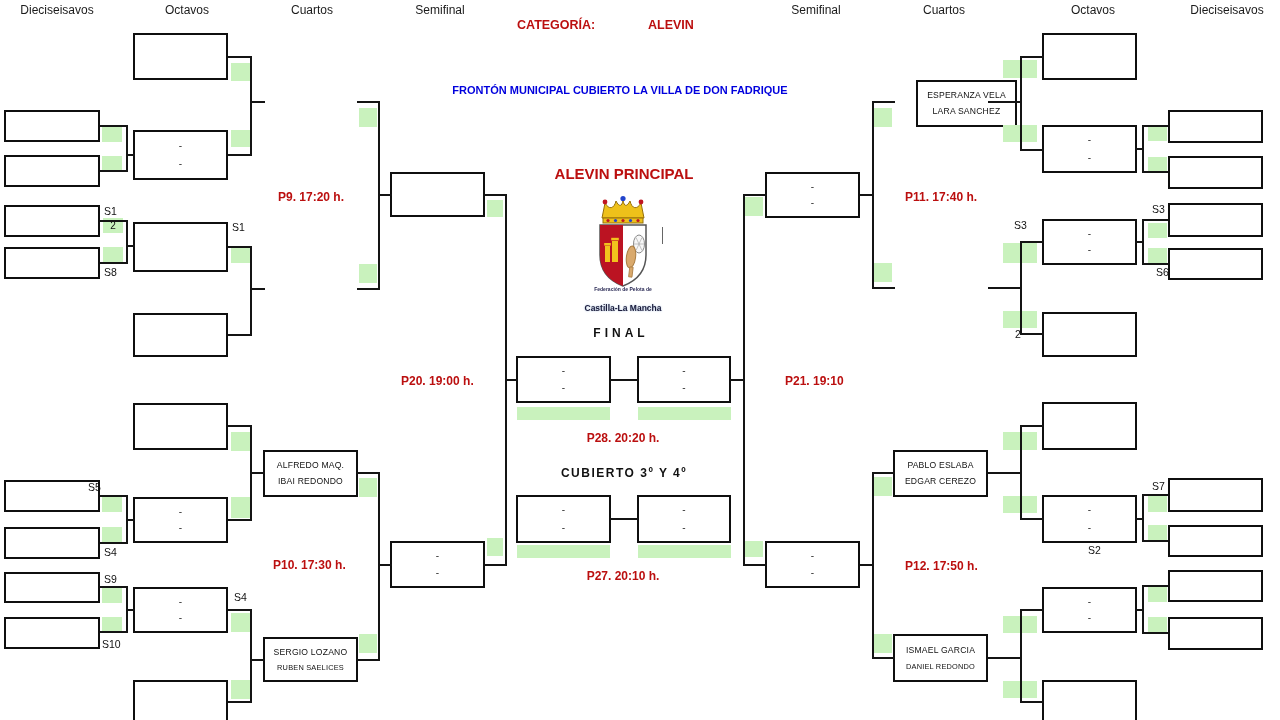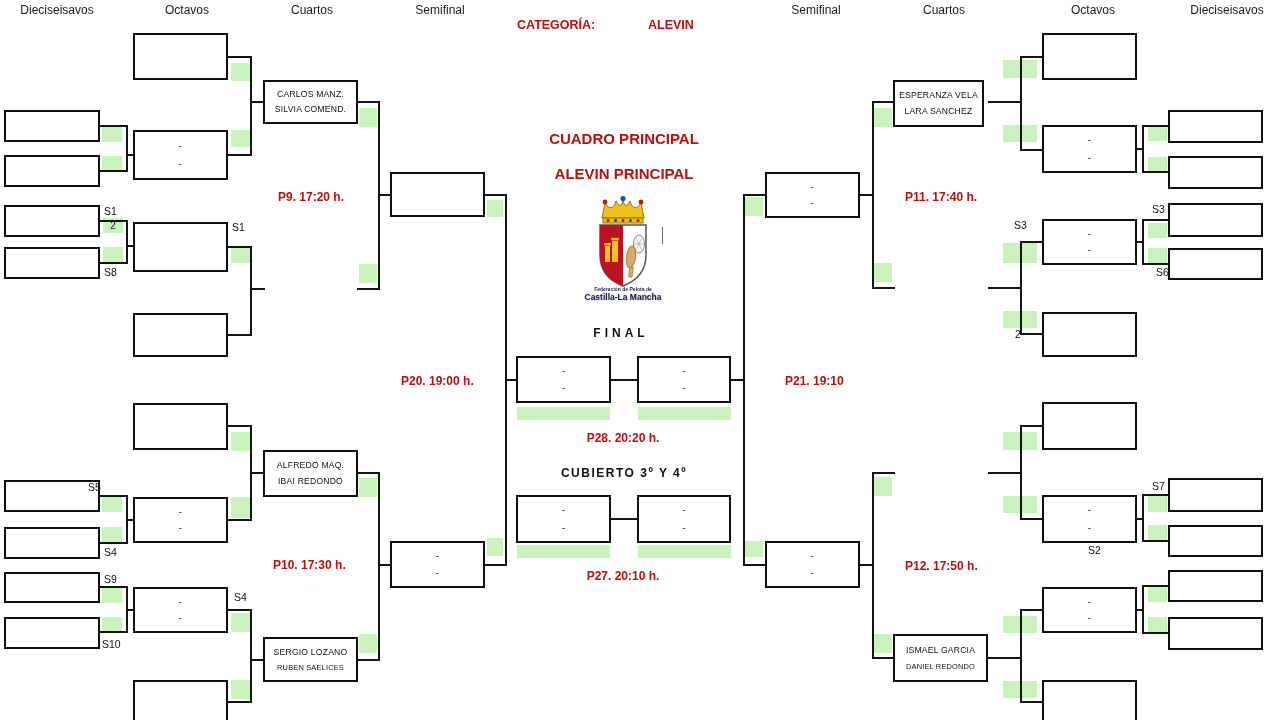--- a/index.html
+++ b/index.html
@@ -28,21 +28,21 @@
   <div class="rh" style="left:257px">Cuartos</div>
   <div class="rh" style="left:385px">Semifinal</div>
   <div class="rh" style="left:761px">Semifinal</div>
   <div class="rh" style="left:889px">Cuartos</div>
   <div class="rh" style="left:1038px">Octavos</div>
   <div class="rh" style="left:1172px">Dieciseisavos</div>
 
   <div class="abs" style="left:517px;top:18px;font-size:12.5px;font-weight:bold;color:#bb0f0f">CATEGORÍA:</div>
   <div class="abs" style="left:648px;top:18px;font-size:12.5px;font-weight:bold;color:#bb0f0f">ALEVIN</div>
 
-  <div class="abs ctr" style="left:504px;top:130px;width:240px;font-size:15px;font-weight:bold;color:#bb0f0f">CUADRO PRINCIPAL</div>
+  <div class="abs ctr" style="left:440px;top:84px;width:360px;font-size:11px;font-weight:bold;color:#0000dd">FRONTÓN MUNICIPAL CUBIERTO LA VILLA DE DON FADRIQUE</div>
   <div class="abs ctr" style="left:504px;top:165px;width:240px;font-size:15px;font-weight:bold;color:#bb0f0f">ALEVIN PRINCIPAL</div>
 
   <svg class="abs" style="left:590px;top:194px" width="66" height="96" viewBox="0 0 66 96">
     <path d="M12 24 L54 24 L51 9 C47 16 42 15 40 7 C37 13 34 13 33 6 C32 13 29 13 26 7 C24 15 19 16 15 9 Z" fill="#eec11a" stroke="#96700a" stroke-width="1"></path>
     <circle cx="15" cy="8" r="2.4" fill="#c01622"></circle>
     <circle cx="51" cy="8" r="2.4" fill="#c01622"></circle>
     <circle cx="33" cy="4.5" r="2.6" fill="#2244cc"></circle>
     <rect x="13" y="24" width="40" height="5" fill="#eec11a" stroke="#96700a" stroke-width="1"></rect>
     <circle cx="18" cy="26.5" r="1.6" fill="#c01622"></circle>
       <circle cx="25.5" cy="26.5" r="1.6" fill="#2244cc"></circle>
@@ -56,21 +56,21 @@
         <rect x="22" y="47" width="6" height="21"></rect>
       <rect x="14.2" y="49" width="6.6" height="2.6"></rect>
         <rect x="21.2" y="43.8" width="7.6" height="2.6"></rect>
     </g>
     <ellipse cx="49" cy="50" rx="5.5" ry="9" fill="#f7f7f7" stroke="#888" stroke-width="1"></ellipse>
     <path d="M46 43.5 L52 56.5 M52 43.5 L46 56.5 M43.6 50 H54.4" stroke="#aaa" stroke-width="0.7"></path>
     <ellipse cx="41" cy="63" rx="4.6" ry="11" fill="#d9a96c" stroke="#a97b3f" stroke-width="1" transform="rotate(7 41 63)"></ellipse>
     <rect x="39.8" y="73" width="3.4" height="10" fill="#d9a96c" stroke="#a97b3f" stroke-width="0.8" transform="rotate(7 41 73)"></rect>
   </svg>
   <div class="abs ctr" style="left:578px;top:286px;width:90px;font-size:5px;font-weight:bold;color:#2a2a55">Federación de Pelota de</div>
-  <div class="abs ctr" style="left:578px;top:292px;width:90px;font-size:8.5px;font-weight:bold;color:#1b1b3a;text-shadow:0 0 2px #9fb8d8">Castilla-La Mancha</div>
+  <div class="abs ctr" style="left:578px;top:303px;width:90px;font-size:8.5px;font-weight:bold;color:#1b1b3a;text-shadow:0 0 2px #9fb8d8">Castilla-La Mancha</div>
   <div class="ln" style="left:662px;top:227px;width:1px;height:17px;background:#666"></div>
 
   <div class="abs ctr" style="left:571px;top:326px;width:100px;font-size:12px;font-weight:bold;letter-spacing:4px;color:#111">FINAL</div>
   <div class="ptime" style="left:401px;top:374px">P20. 19:00 h.</div>
   <div class="ptime" style="left:785px;top:374px">P21. 19:10</div>
   <div class="ptime ctr" style="left:563px;top:431px;width:120px">P28. 20:20 h.</div>
   <div class="abs ctr" style="left:544px;top:466px;width:160px;font-size:12px;font-weight:bold;letter-spacing:1.5px;color:#111">CUBIERTO 3º Y 4º</div>
   <div class="ptime ctr" style="left:563px;top:569px;width:120px">P27. 20:10 h.</div>
   <div class="ptime" style="left:278px;top:190px">P9. 17:20 h.</div>
   <div class="ptime" style="left:905px;top:190px">P11. 17:40 h.</div>
@@ -97,24 +97,20 @@
   <div class="box" style="left:133px;top:497px;width:95px;height:46px">
     <span class="dash">-</span>
     <span class="dash">-</span>
   </div>
   <div class="box" style="left:133px;top:587px;width:95px;height:46px">
     <span class="dash">-</span>
     <span class="dash">-</span>
   </div>
   <div class="box" style="left:133px;top:680px;width:95px;height:48px"></div>
 
-  <div class="box" style="left:263px;top:80px;width:95px;height:44px">
-    <span class="nm">CARLOS MANZ.</span>
-    <span class="nm">SILVIA COMEND.</span>
-  </div>
   <div class="box" style="left:263px;top:637px;width:95px;height:45px">
     <span class="nm">SERGIO LOZANO</span>
     <span class="nm sm">RUBEN SAELICES</span>
   </div>
   <div class="box" style="left:263px;top:450px;width:95px;height:47px">
     <span class="nm">ALFREDO MAQ.</span>
     <span class="nm">IBAI REDONDO</span>
   </div>
 
   <div class="box" style="left:390px;top:172px;width:95px;height:45px"></div>
@@ -141,23 +137,27 @@
   </div>
   <div class="box" style="left:516px;top:495px;width:95px;height:48px">
     <span class="dash">-</span>
     <span class="dash">-</span>
   </div>
   <div class="box" style="left:637px;top:495px;width:94px;height:48px">
     <span class="dash">-</span>
     <span class="dash">-</span>
   </div>
 
-  <div class="box" style="left:893px;top:80px;width:91px;height:47px">
+  <div class="box" style="left:916px;top:80px;width:101px;height:47px">
     <span class="nm">ESPERANZA VELA</span>
     <span class="nm">LARA SANCHEZ</span>
+  </div>
+  <div class="box" style="left:893px;top:450px;width:95px;height:47px">
+    <span class="nm">PABLO ESLABA</span>
+    <span class="nm">EDGAR CEREZO</span>
   </div>
   <div class="box" style="left:893px;top:634px;width:95px;height:48px">
     <span class="nm">ISMAEL GARCIA</span>
     <span class="nm sm">DANIEL REDONDO</span>
   </div>
 
   <div class="box" style="left:1042px;top:33px;width:95px;height:47px"></div>
   <div class="box" style="left:1042px;top:125px;width:95px;height:48px">
     <span class="dash">-</span>
     <span class="dash">-</span>

